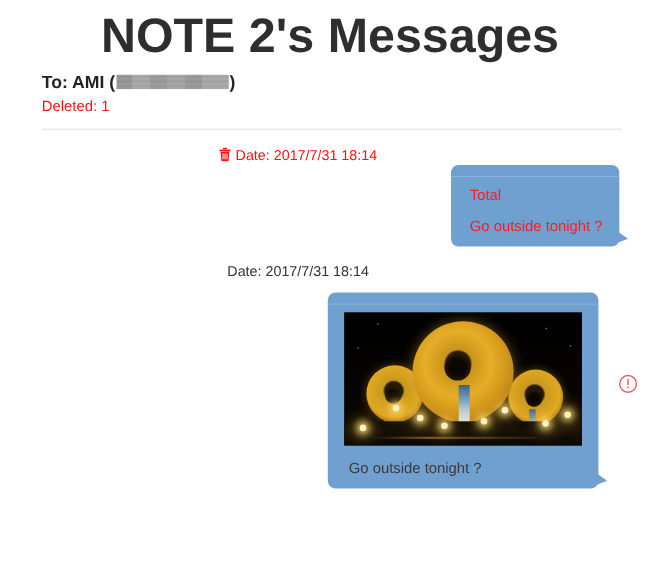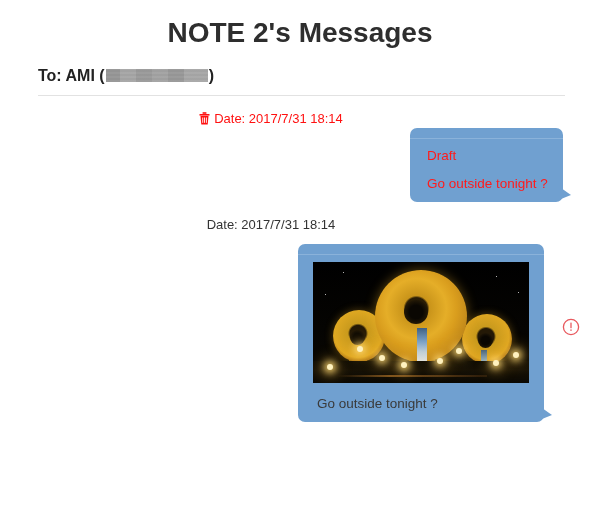--- a/index.html
+++ b/index.html
@@ -11,21 +11,21 @@
     height: 521px;
     background: #ffffff;
     font-family: "Liberation Sans", sans-serif;
     overflow: hidden;
     position: relative;
   }
 
   
   .page-title {
     text-align: center;
-    font-size: 28px;
+    font-size: 44px;
     font-weight: bold;
     color: #2e2e2e;
     letter-spacing: 0px;
     margin: 0;
     padding-top: 14px;
     line-height: 38px;
   }
 
   .summary {
     padding: 14px 12px 0 38px;
@@ -283,20 +283,21 @@
   }
   .warn-icon svg { display: block; }
 </style>
 </head>
 <body>
 
 <h1 class="page-title">NOTE 2's Messages</h1>
 
 <div class="summary">
   <div class="summary-to"><span>To: AMI (</span><span class="redacted"></span><span>)</span></div>
+  <div class="summary-deleted">Deleted: 1</div>
 </div>
 
 <div class="divider"></div>
 
 <div class="thread">
 
   <div>
     <div class="date-row deleted">
       <span class="trash-icon">
         <svg viewBox="0 0 11 13" width="11" height="13" aria-hidden="true">
@@ -307,21 +308,21 @@
           <rect x="5.1" y="5.5" width="0.9" height="5.3" fill="#ffffff"></rect>
           <rect x="6.9" y="5.5" width="0.9" height="5.3" fill="#ffffff"></rect>
         </svg>
       </span><span>Date: 2017/7/31 18:14</span>
     </div>
 
     <div class="bubble-row">
       <div class="bubble bubble-draft">
         <div class="bubble-topline"></div>
         <div class="bubble-body">
-          <div class="draft-label">Draft</div>
+          <div class="draft-label">Total</div>
           <div class="draft-text">Go outside tonight ?</div>
         </div>
       </div>
     </div>
   </div>
 
   <div>
     <div class="date-row">
       <span>Date: 2017/7/31 18:14</span>
     </div>

